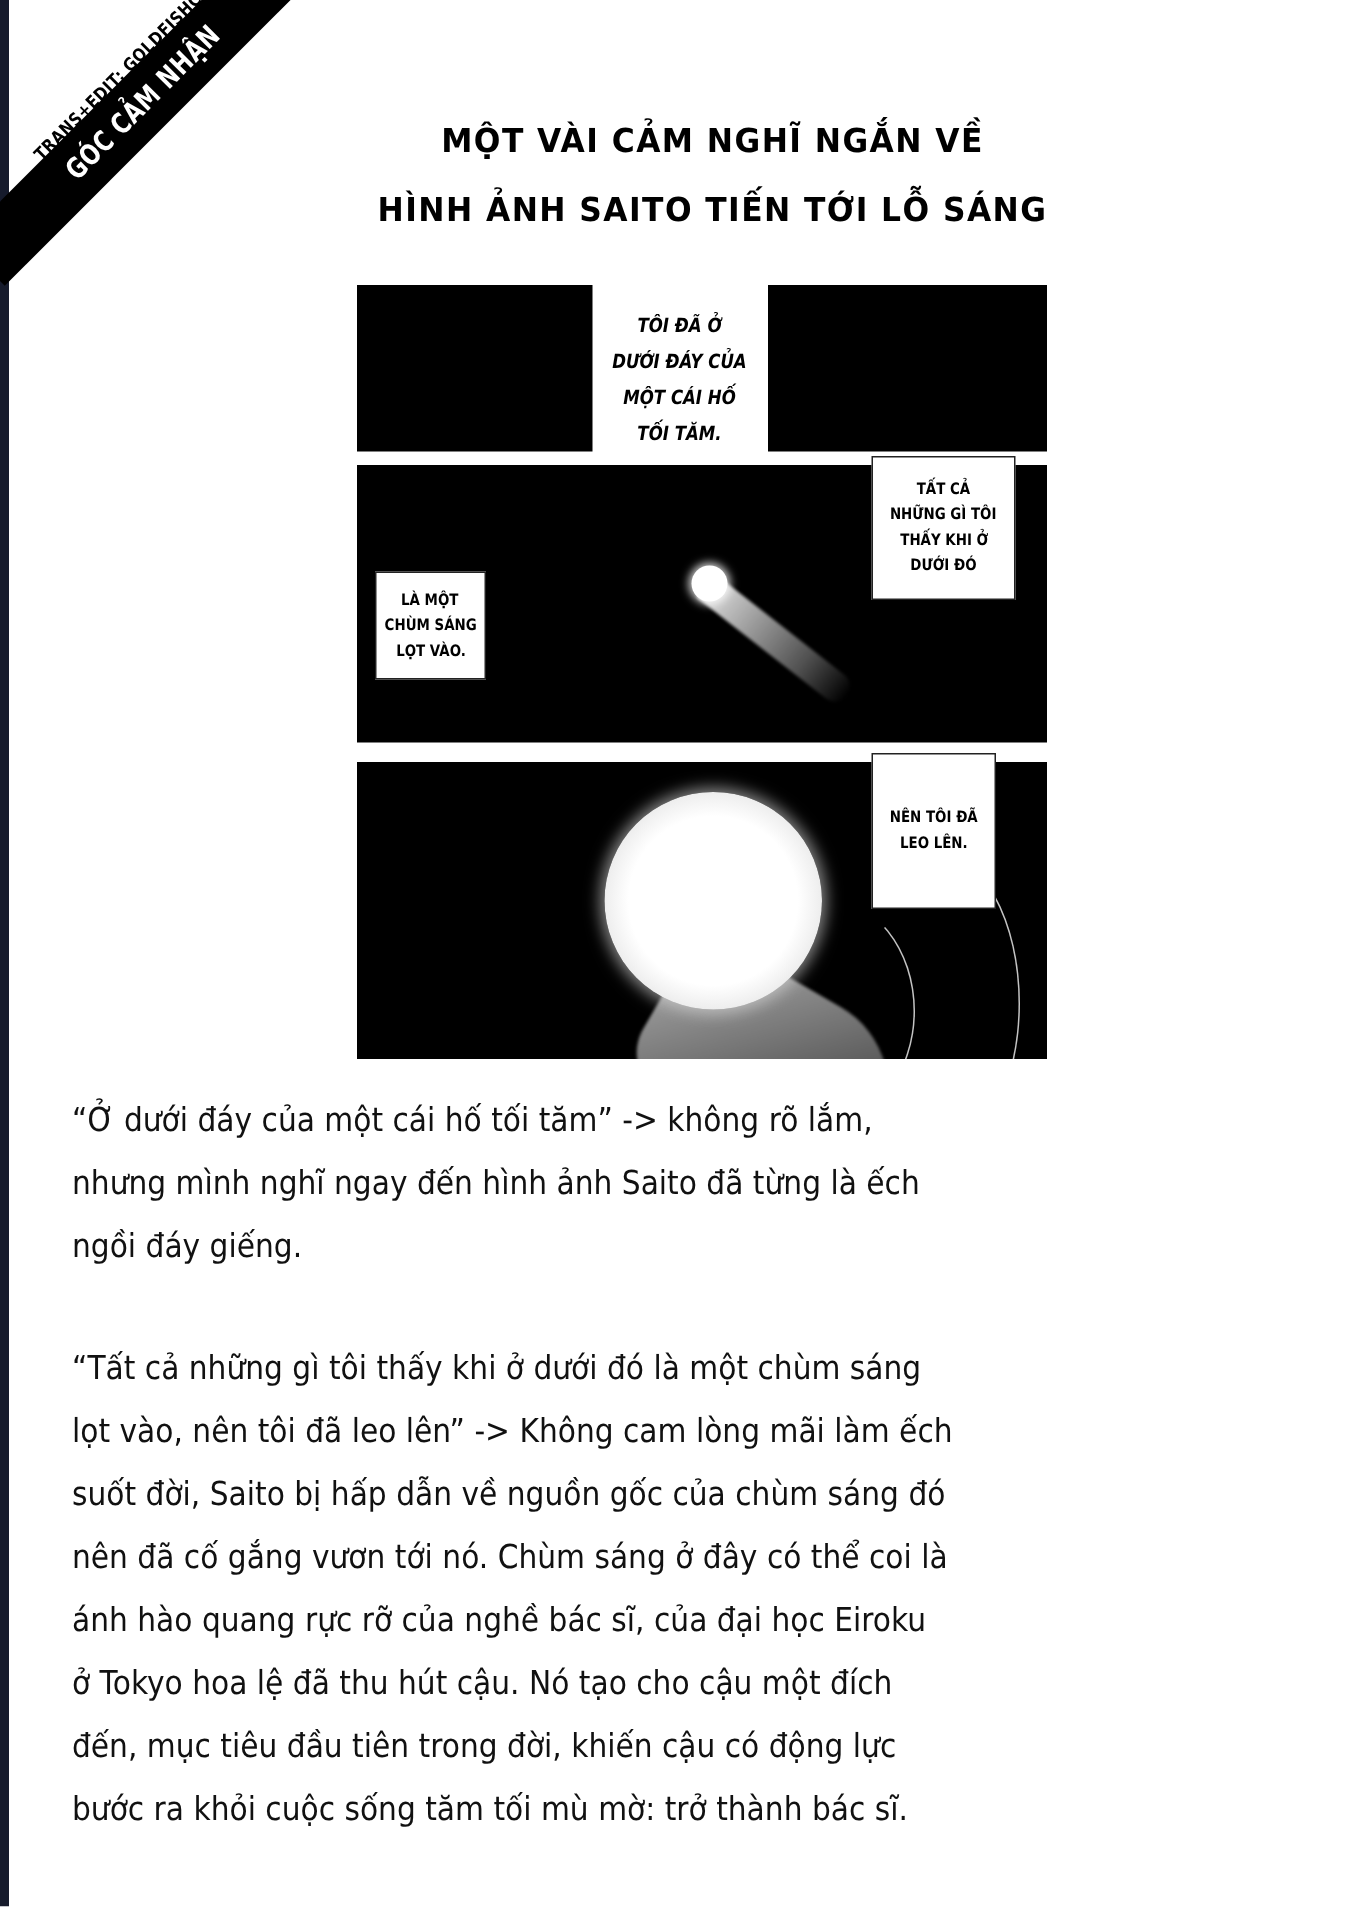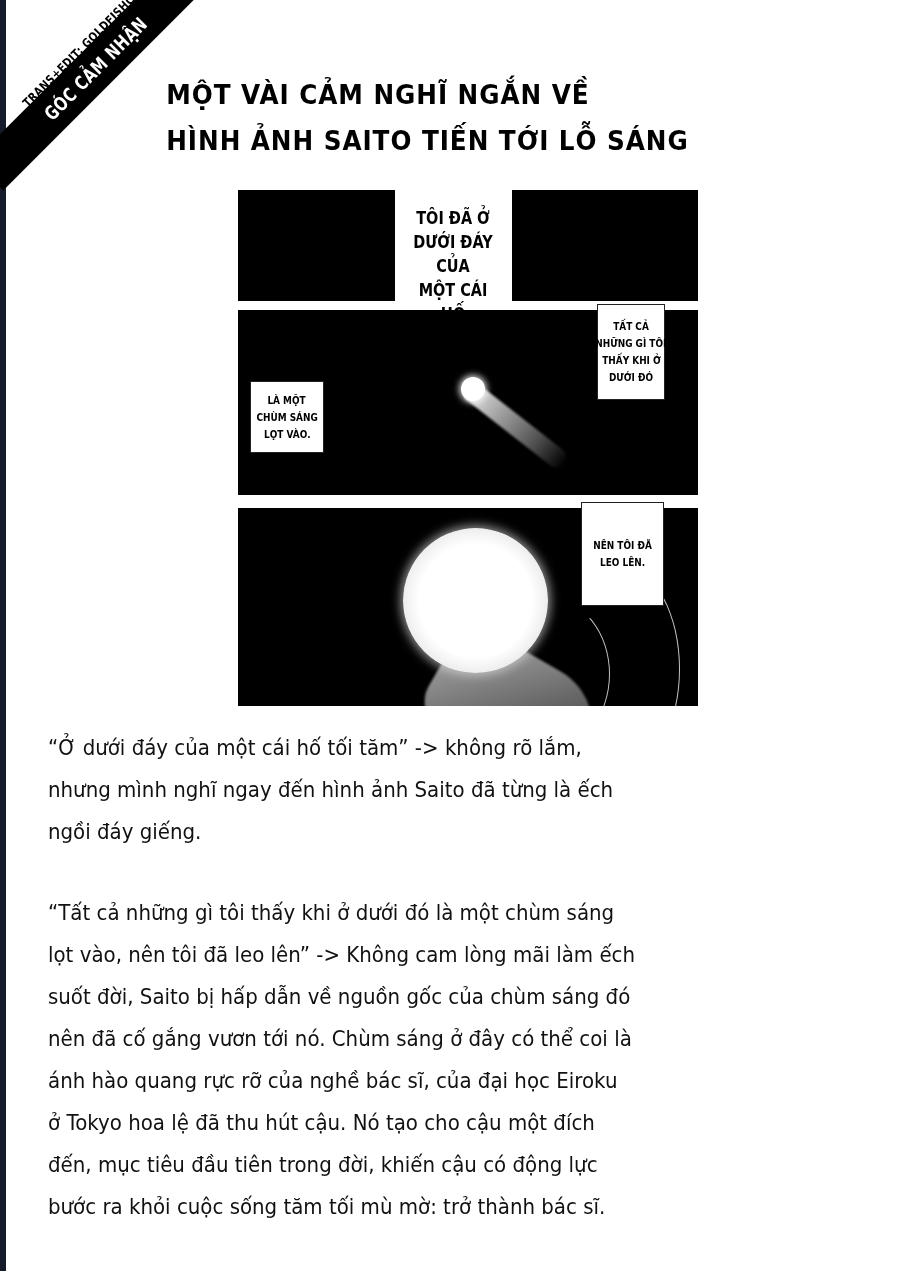--- a/index.html
+++ b/index.html
@@ -27,46 +27,46 @@
     .credit {
       position: absolute; left: 20px; top: 100px; width: 260px; height: 20px;
       transform: rotate(-45deg); transform-origin: left top;
       font-family: "DejaVu Sans", sans-serif; font-weight: bold; font-size: 12px;
       color: #000; white-space: nowrap; letter-spacing: 0.3px;
     }
     .credit span { display: inline-block; transform: scaleX(0.85); transform-origin: left; }
 
     .title {
       position: absolute; left: 150px; top: 72px; width: 650px;
-      font-family: "DejaVu Sans", sans-serif; font-weight: bold;
-      font-size: 26px; line-height: 46px; color: #000; letter-spacing: 1px;
+      text-align: center; font-family: "DejaVu Sans", sans-serif; font-weight: bold;
+      font-size: 22px; line-height: 46px; color: #000; letter-spacing: 1px;
     }
     .title .line { display: block; transform: scaleX(0.95); }
 
     
     .panel { position: absolute; background: #000; }
     .p1a { left: 238px; top: 190px; width: 157px; height: 111px; }
     .p1b { left: 512px; top: 190px; width: 186px; height: 111px; }
     .p1-caption {
       position: absolute; left: 400px; top: 206px; width: 106px;
       text-align: center; font-family: "DejaVu Sans", sans-serif; font-weight: bold;
-      font-size: 17px; line-height: 24px; color: #000;
+      font-size: 13px; line-height: 24px; color: #000; font-style: italic;
     }
     .p1-caption .l { display: block; transform: scaleX(0.85); }
     .p2 { left: 238px; top: 310px; width: 460px; height: 185px; overflow: hidden; }
     .p3 { left: 238px; top: 508px; width: 460px; height: 198px; overflow: hidden; }
 
     .caption-box {
       position: absolute; background: #fff; border: 1.5px solid #222;
       display: flex; flex-direction: column; align-items: center; justify-content: center;
       font-family: "DejaVu Sans", sans-serif; font-weight: bold; font-size: 10.5px;
       line-height: 17px; color: #000; text-align: center; box-sizing: border-box;
     }
     .caption-box .l { display: block; transform: scaleX(0.85); white-space: nowrap; }
-    .cb-tatca { left: 597px; top: 304px; width: 68px; height: 96px; }
+    .cb-tatca { left: 581px; top: 304px; width: 96px; height: 96px; }
     .cb-lamot { left: 250px; top: 381px; width: 74px; height: 72px; }
     .cb-nentoi { left: 581px; top: 502px; width: 83px; height: 104px; align-items: center; }
 
     
     .orb-small {
       position: absolute; left: 223px; top: 67px; width: 24px; height: 24px;
       border-radius: 50%; background: #fff;
       box-shadow: 0 0 6px 2px rgba(255,255,255,0.8);
     }
     .tail-small {

